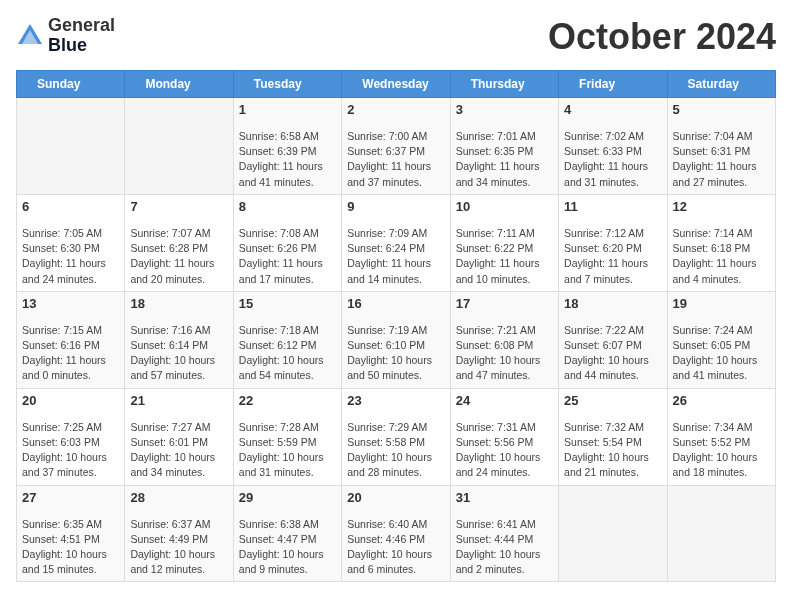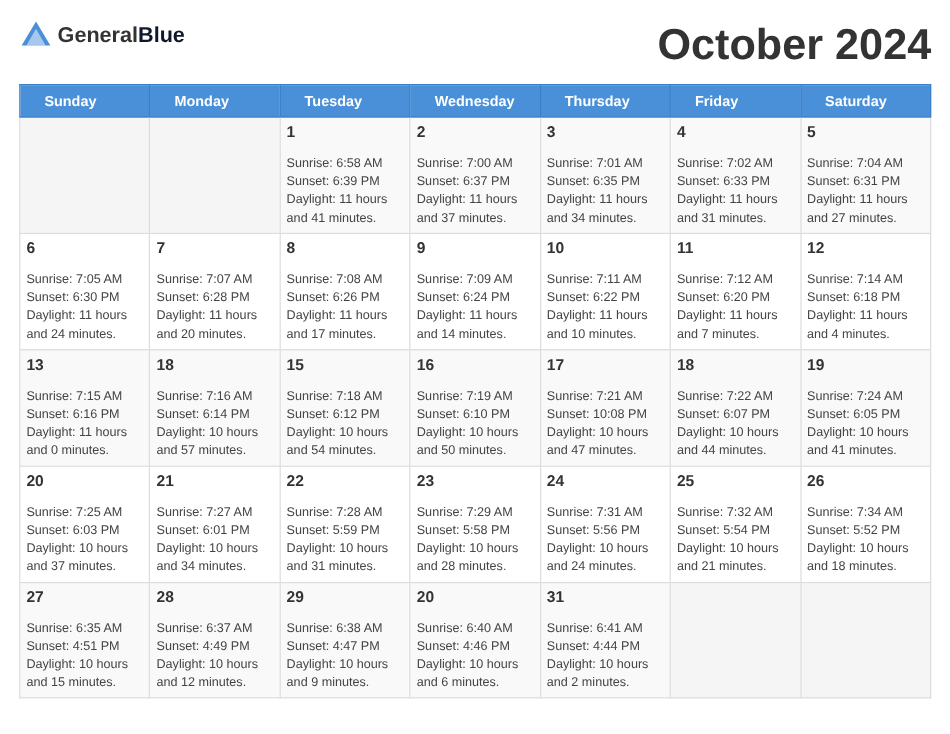--- a/index.html
+++ b/index.html
@@ -15,21 +15,21 @@
       justify-content: space-between;
       align-items: flex-start;
       margin-bottom: 12px;
     }
     .logo {
       display: flex;
       align-items: center;
     }
     .logo-text {
       display: flex;
-      flex-direction: row;
+      flex-direction: column;
       line-height: 1.1;
     }
     .logo-general {
       font-size: 18px;
       font-weight: bold;
       color: #333;
     }
     .logo-blue {
       font-size: 18px;
       font-weight: bold;
@@ -227,21 +227,21 @@
         </td>
         <td>
           <span class="day-num">16</span>
           <div class="day-info">Sunrise: 7:19 AM
 Sunset: 6:10 PM
 Daylight: 10 hours and 50 minutes.</div>
         </td>
         <td>
           <span class="day-num">17</span>
           <div class="day-info">Sunrise: 7:21 AM
-Sunset: 10:08 PM
+Sunset: 6:08 PM
 Daylight: 10 hours and 47 minutes.</div>
         </td>
         <td>
           <span class="day-num">18</span>
           <div class="day-info">Sunrise: 7:22 AM
 Sunset: 6:07 PM
 Daylight: 10 hours and 44 minutes.</div>
         </td>
         <td>
           <span class="day-num">19</span>

